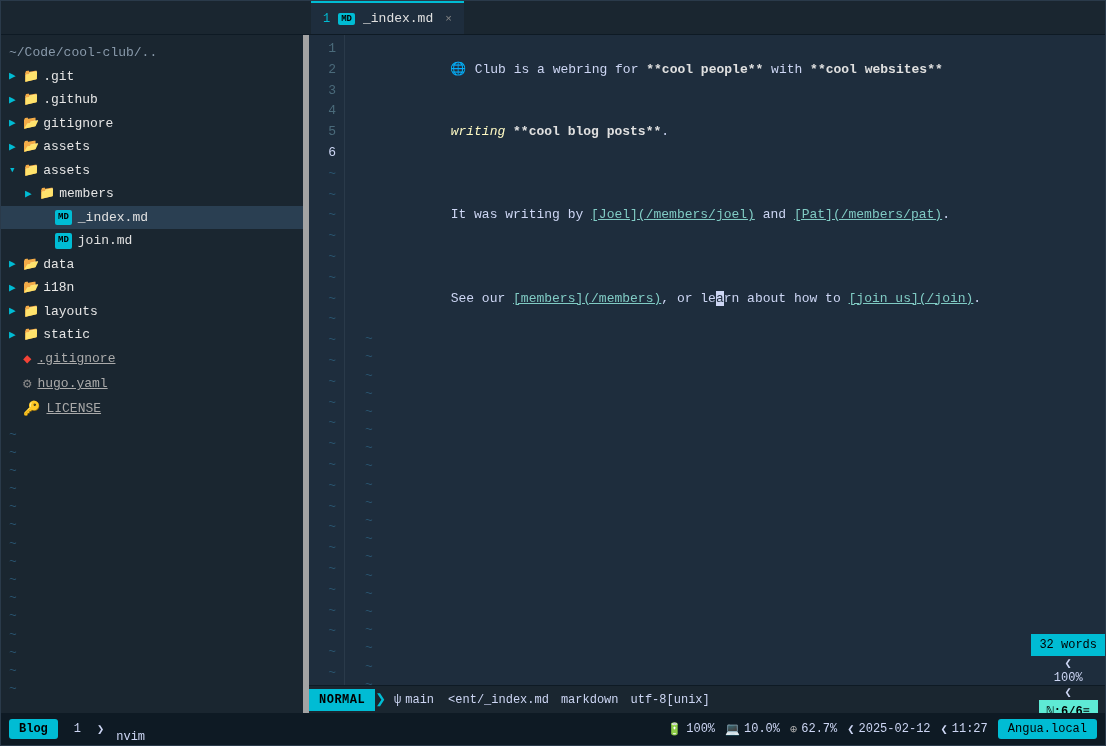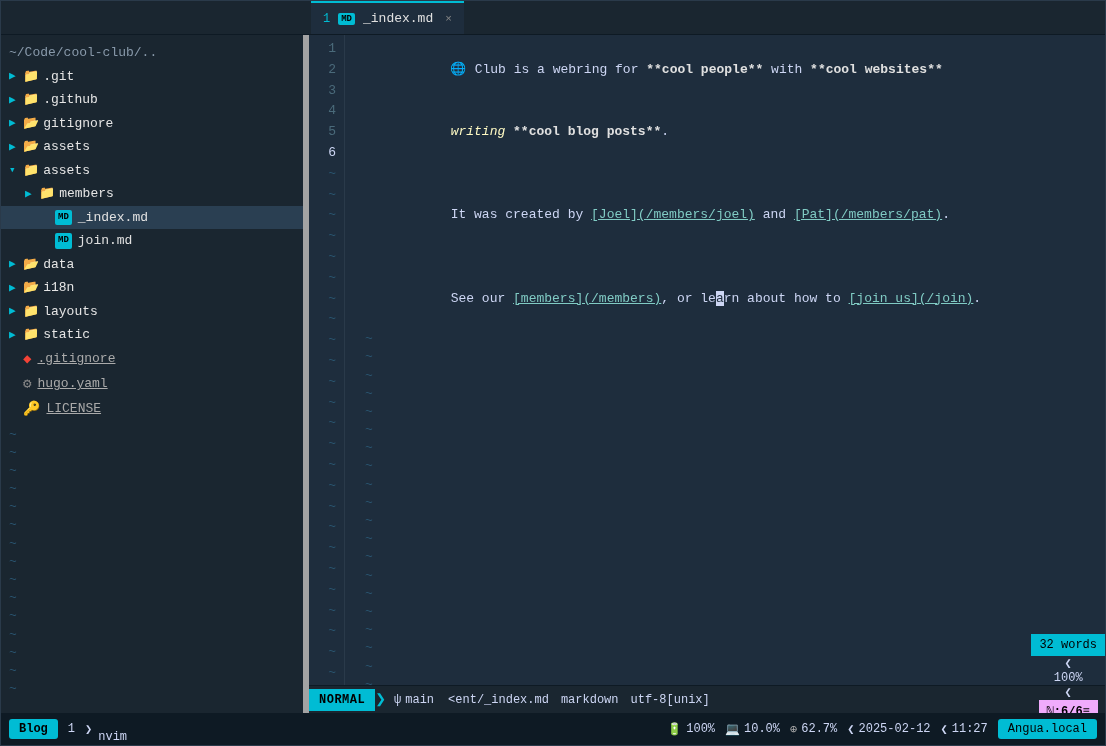--- a/index.html
+++ b/index.html
@@ -171,21 +171,21 @@
     .status-filepath { color: #cdd6f4; padding: 0 6px; }
     .status-filetype { color: #cdd6f4; padding: 0 6px; }
     .status-encoding { color: #cdd6f4; padding: 0 6px; }
     
     .terminal-bar {
       background: #0e1a24;
       height: 32px;
       display: flex;
       align-items: center;
       padding: 0 8px;
-      gap: 6px;
+      gap: 12px;
       font-size: 12px;
     }
     .term-tab {
       background: #00bcd4;
       color: #000;
       font-weight: bold;
       padding: 3px 10px;
       border-radius: 3px;
       font-size: 12px;
     }
@@ -390,21 +390,21 @@
 
         <div class="code-area">
           <div class="code-line">
             <span style="color:#e0e0e0;">🌐 </span><span style="color:#cdd6f4;">Club is a webring for </span><span style="font-weight:bold;color:#e0e0e0;margin-top:21px;">**cool people**</span><span style="color:#cdd6f4;"> with </span><span style="font-weight:bold;color:#e0e0e0;">**cool websites**</span>
           </div>
           <div class="code-line">
             <span style="color:#fef9c3;font-style:italic;">writing </span><span style="font-weight:bold;color:#e0e0e0;">**cool blog posts**</span><span style="color:#cdd6f4;">.</span>
           </div>
           <div class="code-line">&nbsp;</div>
           <div class="code-line">
-            <span style="color:#cdd6f4;">It was created by </span><span style="color:#80cbc4;text-decoration:underline;">[Joel](/members/joel)</span><span style="color:#cdd6f4;"> and </span><span style="color:#80cbc4;text-decoration:underline;">[Pat](/members/pat)</span><span style="color:#cdd6f4;">.</span>
+            <span style="color:#cdd6f4;">It was writing by </span><span style="color:#80cbc4;text-decoration:underline;">[Joel](/members/joel)</span><span style="color:#cdd6f4;"> and </span><span style="color:#80cbc4;text-decoration:underline;">[Pat](/members/pat)</span><span style="color:#cdd6f4;">.</span>
           </div>
           <div class="code-line">&nbsp;</div>
           <div class="code-line">
             <span style="color:#cdd6f4;">See our </span><span style="color:#80cbc4;text-decoration:underline;">[members](/members)</span><span style="color:#cdd6f4;">, or le</span><span style="background:#cdd6f4;color:#1e2d3d;">a</span><span style="color:#cdd6f4;">rn about how to </span><span style="color:#80cbc4;text-decoration:underline;">[join us](/join)</span><span style="color:#cdd6f4;">.</span>
           </div>
 
           <div class="tilde">~</div>
           <div class="tilde">~</div>
           <div class="tilde">~</div>
           <div class="tilde">~</div>
@@ -438,21 +438,21 @@
         <span class="status-filepath">&lt;ent/_index.md</span>
         <span class="status-filetype">markdown</span>
         <span class="status-encoding">utf-8[unix]</span>
         <span style="margin-left:auto;display:flex;align-items:center;flex-direction:column;">
           <span style="background:#00bcd4;color:#000;padding:4px 8px;display:flex;align-items:center;gap:4px;">
             <span>32 words</span>
           </span>
           <span style="color:#cdd6f4;padding:0 4px;">❮</span>
           <span style="color:#cdd6f4;padding:0 4px;">100%</span>
           <span style="color:#cdd6f4;padding:0 2px;">❮</span>
-          <span style="background:#f0abfc;color:#000;padding:4px 8px;font-weight:bold;">
+          <span style="background:#5eead4;color:#000;padding:4px 8px;font-weight:bold;">
             <span>ℕ:6/6≡</span>
           </span>
           <span style="color:#cdd6f4;padding:0 16px;">%:35</span>
           <span style="background:#f44336;width:16px;height:28px;display:inline-block;"></span>
         </span>
       </div>
     </div>
   </div>
 
   <div class="terminal-bar">

